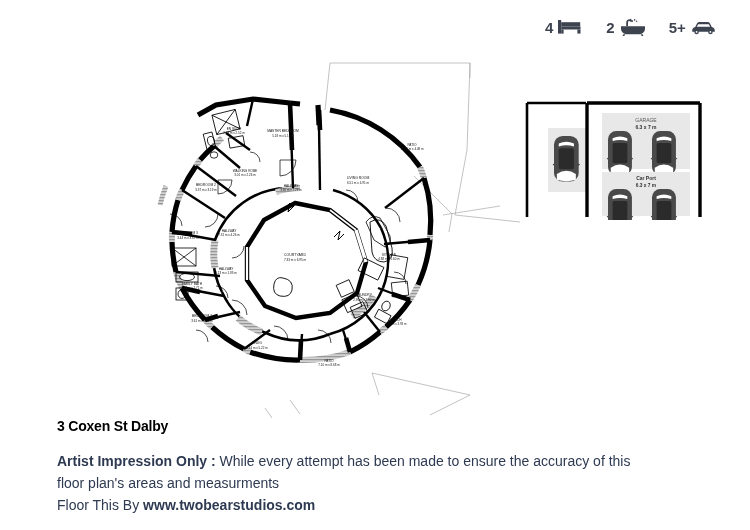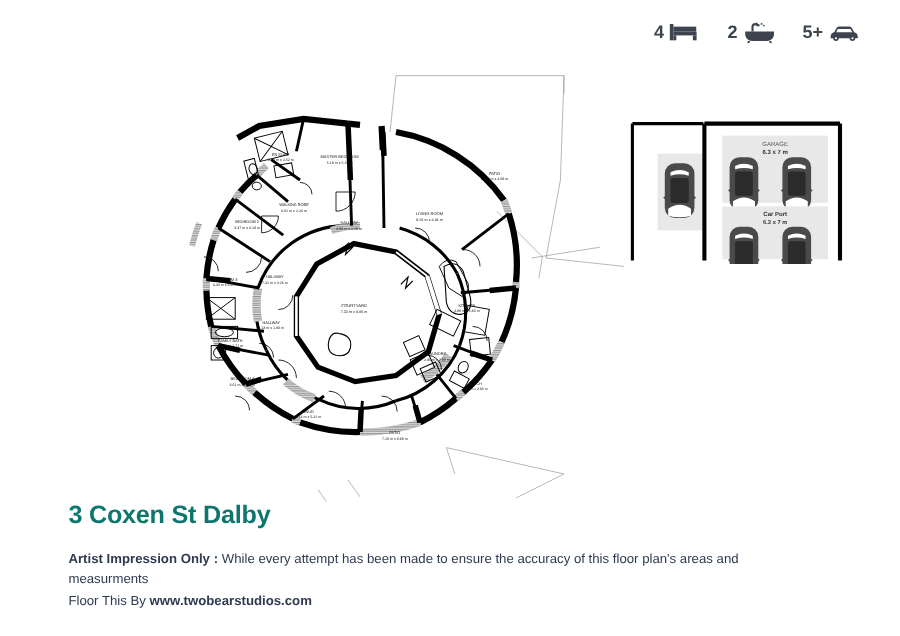--- a/index.html
+++ b/index.html
@@ -16,22 +16,22 @@
 
   
   #plan{position:absolute;left:0;top:0;width:750px;height:420px;}
   #plan svg{display:block;}
 
   
   #garage-block{position:absolute;left:524px;top:100px;width:180px;height:120px;}
 
   
   #footer{position:absolute;left:57px;top:418px;width:600px;}
-  #title{font-size:21px;font-weight:700;letter-spacing:-0.2px;color:#0f766e;margin:0 0 16px 0;}
-  #disclaimer{font-size:11px;line-height:1.58;color:#2e3a52;}
+  #title{font-size:14px;font-weight:700;letter-spacing:-0.2px;color:#000000;margin:0 0 16px 0;}
+  #disclaimer{font-size:14px;line-height:1.58;color:#2e3a52;}
   #disclaimer p{margin:0;}
   .strongtxt{font-weight:700;}
 </style>
 </head>
 <body>
 
 <div id="badges">
 
   <div class="badge">
     <span class="badge-num">4</span>

